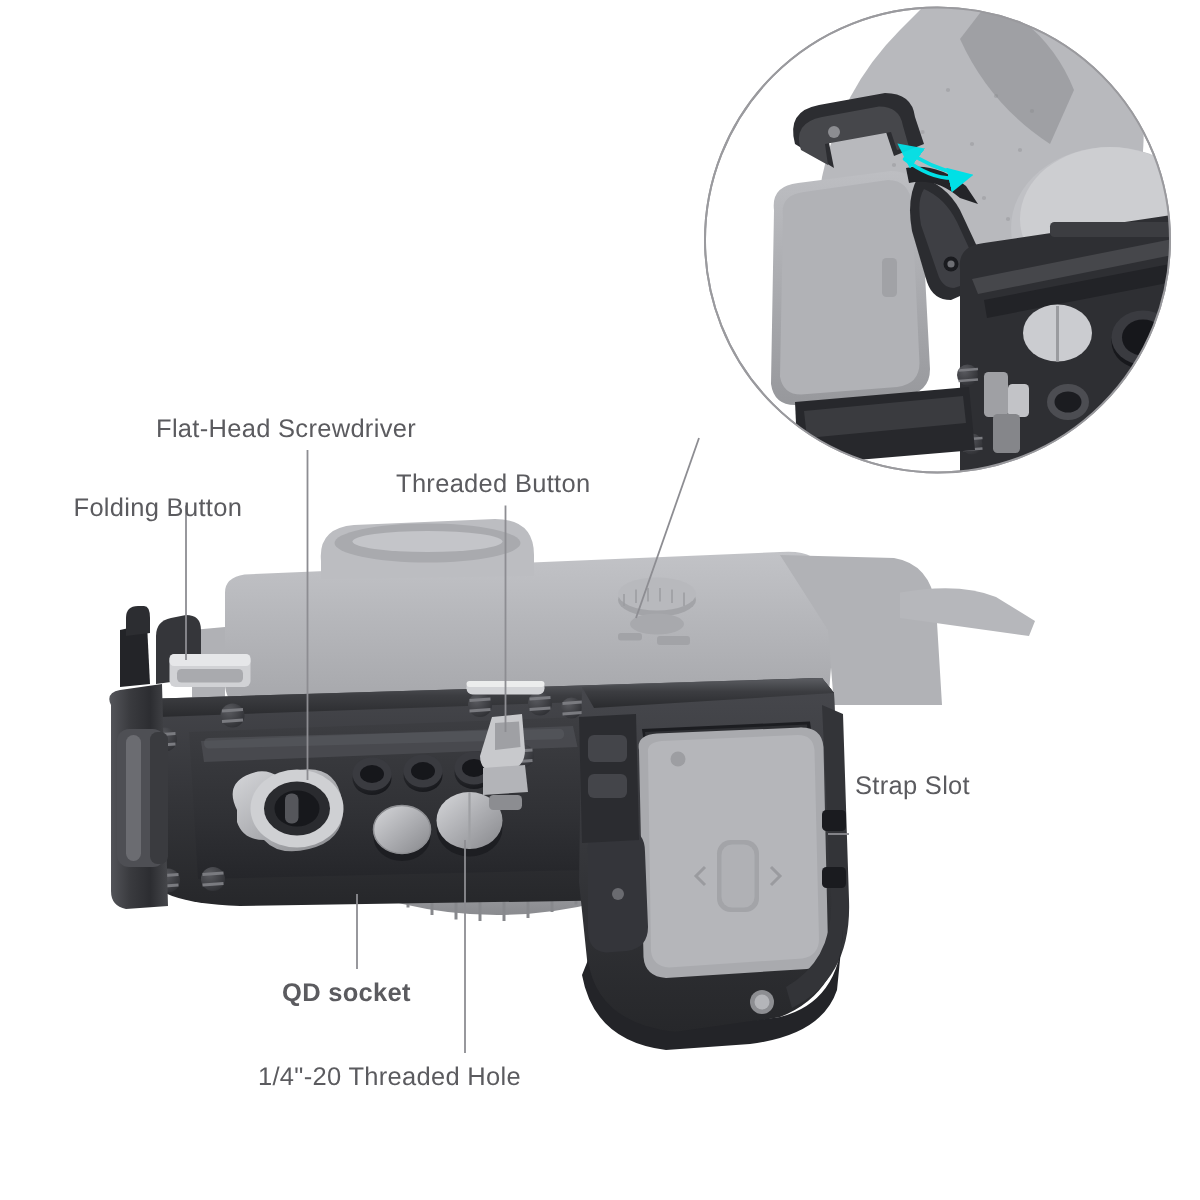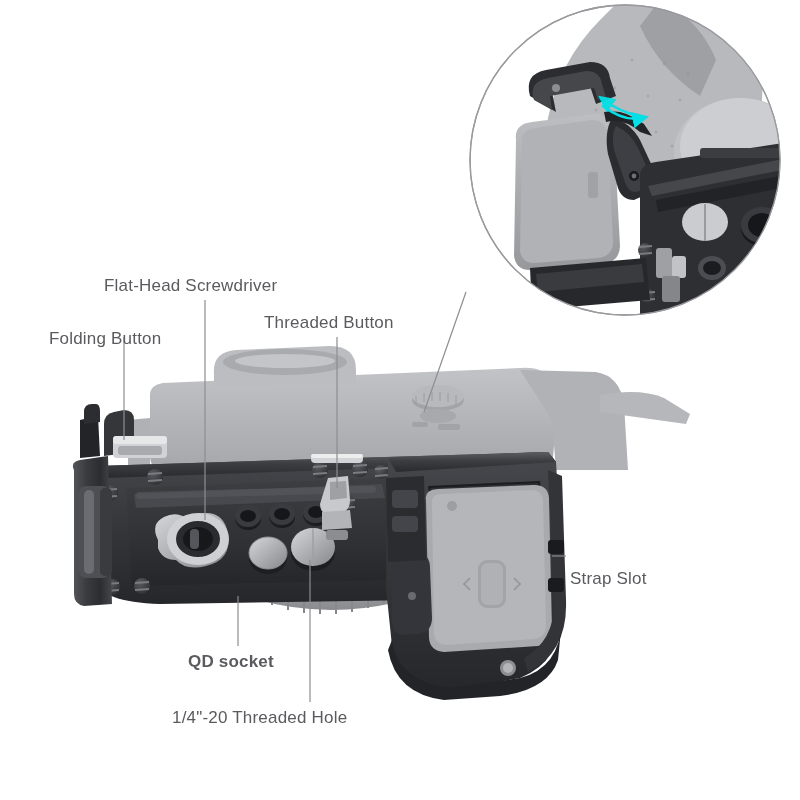--- a/index.html
+++ b/index.html
@@ -6,21 +6,21 @@
   html,body{margin:0;padding:0;background:#ffffff;}
   body{width:800px;height:800px;overflow:hidden;
        font-family:"Liberation Sans","DejaVu Sans",sans-serif;}
   #stage{position:relative;width:800px;height:800px;background:#ffffff;}
   #art{position:absolute;left:0;top:0;width:800px;height:800px;}
   .callout{position:absolute;color:#5b5b5f;font-size:17px;line-height:1.1;
            white-space:nowrap;font-weight:400;letter-spacing:.2px;}
   #lbl-flat{left:104px;top:277px;text-align:center;}
   #lbl-fold{left:49px;top:314px;margin-top:16px;}
   #lbl-unfold{left:264px;top:314px;}
-  #lbl-strap{left:570px;top:570px;}
+  #lbl-strap{left:570px;top:515px;}
   #lbl-qd{left:188px;top:653px;font-weight:bold;}
   #lbl-thread{left:172px;top:709px;}
 </style>
 </head>
 <body>
 
 <div id="stage">
 
   <svg id="art" viewBox="0 0 800 800" xmlns="http://www.w3.org/2000/svg">
     <defs>

